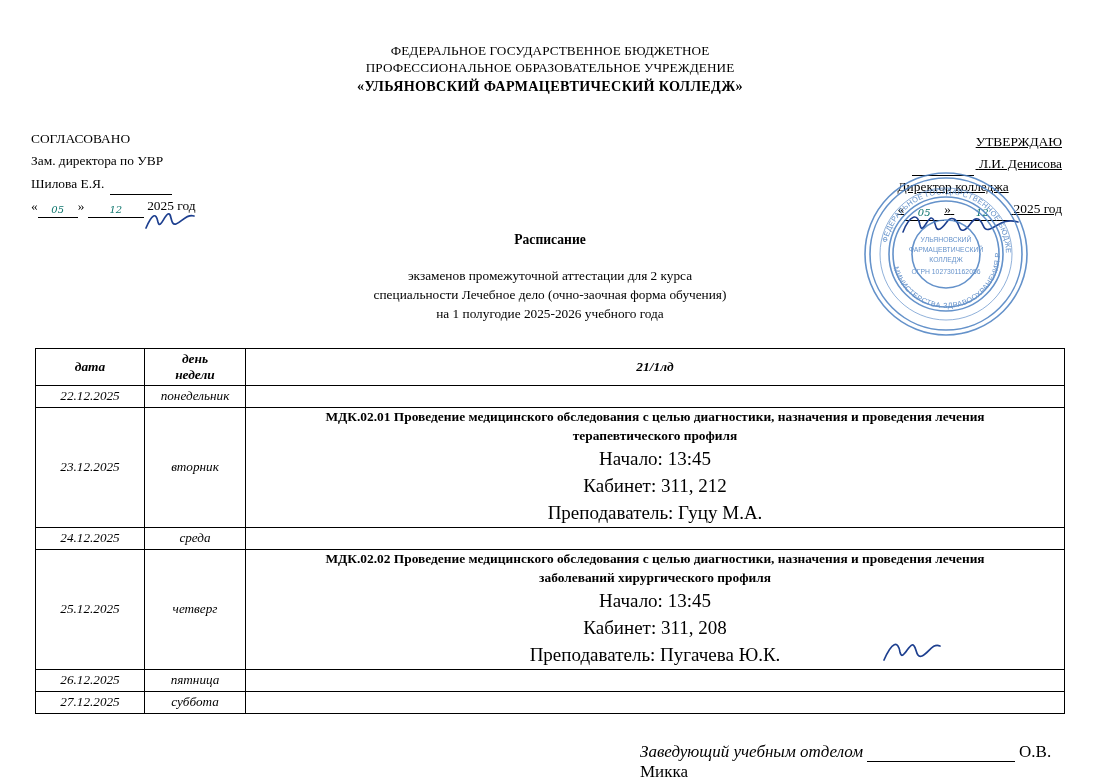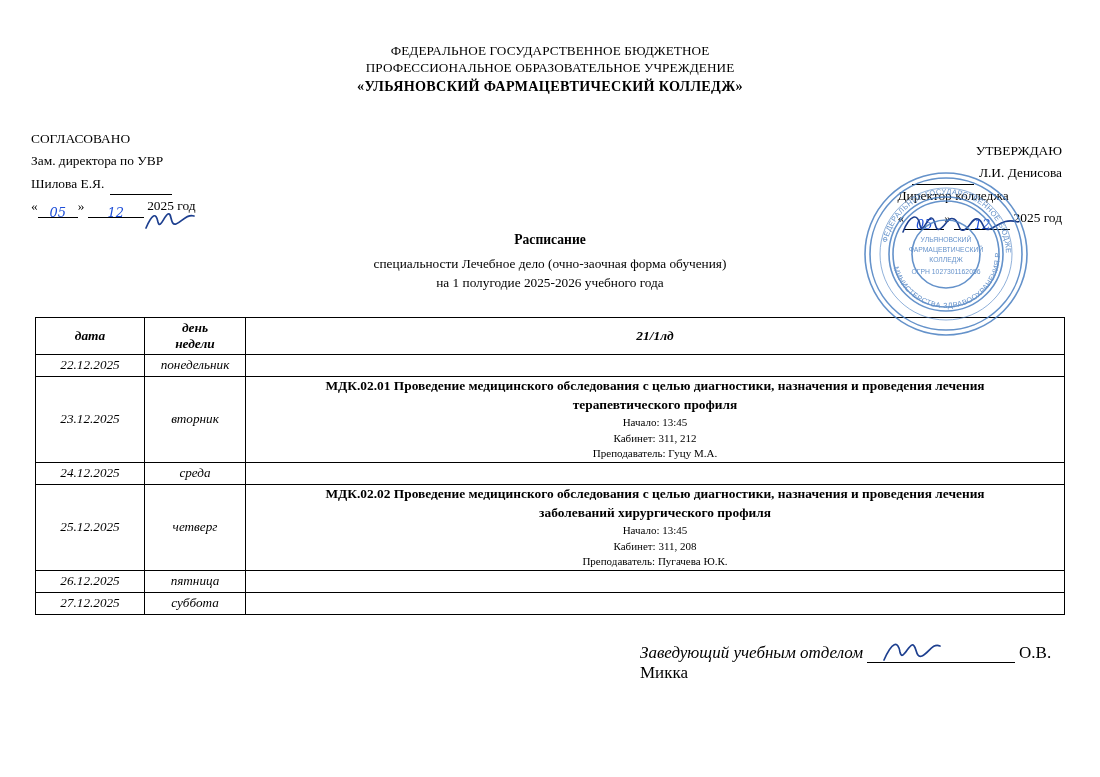--- a/index.html
+++ b/index.html
@@ -49,24 +49,25 @@
   .appr-left {
     position: absolute;
     left: 31px;
     top: 0;
     font-size: 13.4px;
     line-height: 1.68;
   }
   .appr-right {
     position: absolute;
     right: 38px;
-    top: 12px;
+    top: 3px;
     font-size: 13.4px;
     line-height: 1.68;
     text-align: left;
+    text-decoration: underline;
   }
   .appr-left .nm,
   .appr-right .nm {
     white-space: nowrap;
   }
   .sig-line {
     display: inline-block;
     border-bottom: 1px solid #000;
     width: 62px;
     height: 13px;
@@ -81,41 +82,41 @@
     border-bottom: 1px solid #000;
     text-align: center;
     vertical-align: bottom;
     height: 15px;
   }
   .date-line .u.d1 { width: 40px; }
   .date-line .u.d2 { width: 56px; }
   .hand {
     font-family: "DejaVu Serif", serif;
     font-style: italic;
-    color: #1d4ed8;
-    font-size: 13px;
+    color: #0f766e;
+    font-size: 10px;
   }
 
   
   .scribble {
     position: absolute;
     pointer-events: none;
   }
 
   
   .title-block {
     text-align: center;
     margin-top: 26px;
     font-size: 13.3px;
     line-height: 1.42;
   }
   .title-block .t-main {
     font-weight: bold;
     font-size: 13.6px;
-    margin-bottom: 6px;
+    margin-bottom: 18px;
   }
 
   
   table.sched {
     border-collapse: collapse;
     margin: 24px auto 0 auto;
     width: 1030px;
     table-layout: fixed;
   }
   table.sched td, table.sched th {
@@ -147,21 +148,21 @@
     text-align: center;
     padding: 3px 8px 4px 8px;
   }
   .exam-title {
     font-weight: bold;
     font-size: 13.4px;
     line-height: 1.28;
     margin-bottom: 2px;
   }
   .exam-meta {
-    font-size: 11px;
+    font-size: 19px;
     line-height: 1.42;
     text-align: center;
   }
   td.empty-cell {
     height: 21px;
   }
 
   
   .footer {
     position: relative;
@@ -266,20 +267,21 @@
       <text x="84" y="92">КОЛЛЕДЖ</text>
       <text x="84" y="104">ОГРН 1027301162056</text>
     </g>
     <g stroke="#4a7fc1" stroke-width="0.9" fill="none" opacity="0.8">
       <circle cx="84" cy="84" r="66"></circle>
     </g>
   </svg>
 
   <div class="title-block">
     <div class="t-main">Расписание</div>
+    <div>экзаменов промежуточной аттестации для 2 курса</div>
     <div>специальности Лечебное дело (очно-заочная форма обучения)</div>
     <div>на 1 полугодие 2025-2026 учебного года</div>
   </div>
 
   <table class="sched">
     <thead>
       <tr>
         <th class="c-date">дата</th>
         <th class="c-day">
           <div class="two-line">

